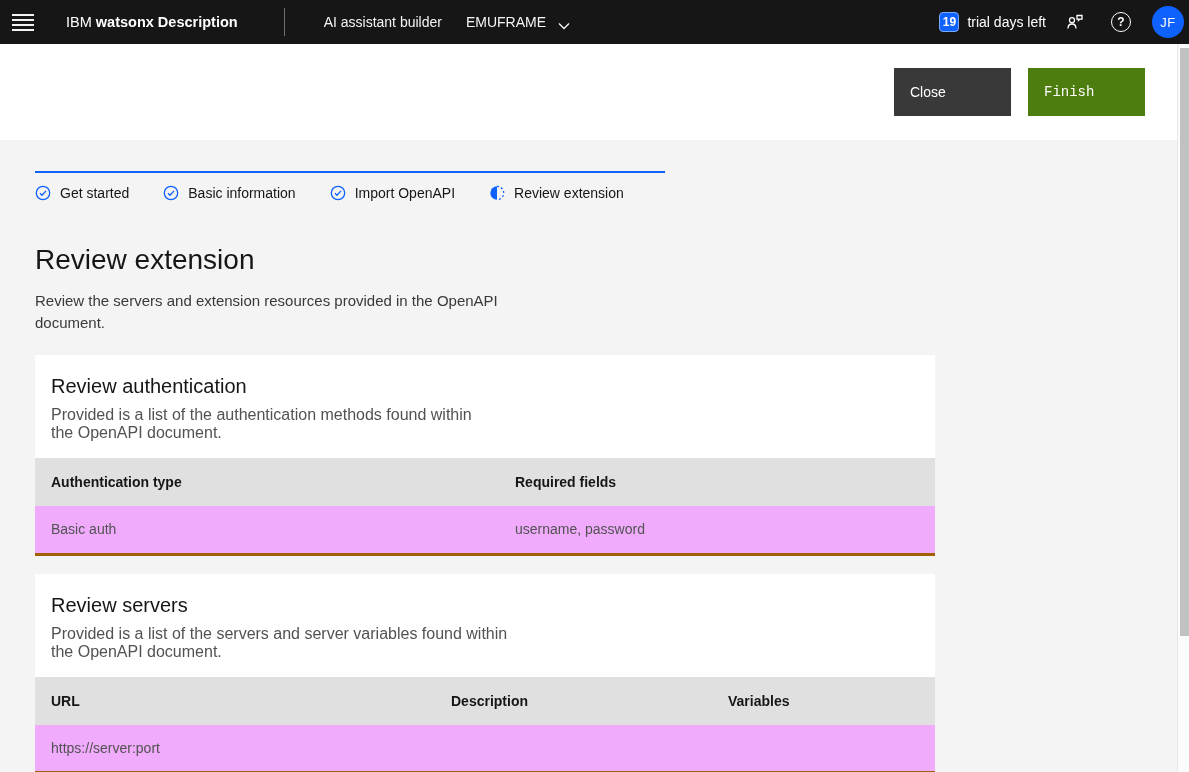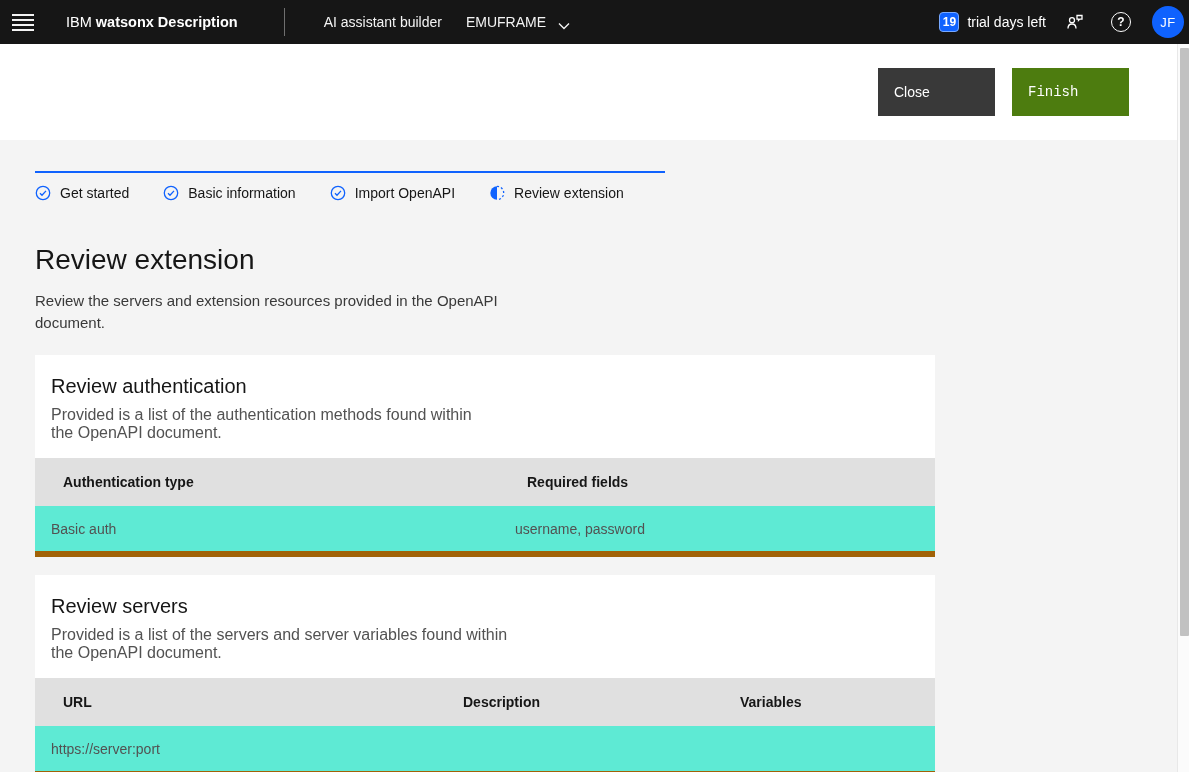--- a/index.html
+++ b/index.html
@@ -56,21 +56,21 @@
     font-size:13px; display:flex; align-items:center; justify-content:center;
     letter-spacing:.5px; margin-left:14px; border:none; cursor:pointer;
   }
 
   
   .title-bar {
     height:96px; background:#ffffff; display:flex; align-items:center;
     padding-left:32px;
   }
   .page-title { font-size:28px; font-weight:400; color:#161616; }
-  .title-actions { margin-left:auto; margin-right:60px; display:flex; gap:17px; }
+  .title-actions { margin-left:auto; margin-right:44px; display:flex; gap:17px; }
   .btn {
     width:117px; height:48px; border:none; color:#ffffff; font-size:14px;
     text-align:left; padding:0 0 0 16px; font-family:inherit; cursor:pointer;
   }
   .btn-secondary { background:#393939; }
   .btn-primary { background:#4d7c0f;font-family:Liberation Mono, monospace; }
 
   
   .content { padding:31px 0 0 35px; }
 
@@ -86,26 +86,26 @@
   .card-auth { margin-top:21px; }
   .card-servers { margin-top:18px; }
   .card-head { padding:18px 16px 16px; }
   .card-title { font-size:20px; font-weight:400; margin:0 0 7px; color:#161616; line-height:26px; }
   .card-desc { font-size:16px; color:#525252; line-height:18px; margin:0; }
   .card-auth .card-desc { max-width:432px; }
   .card-servers .card-desc { max-width:460px; }
 
   table.data-table { width:900px; border-collapse:collapse; font-size:14px; table-layout:fixed; }
   .data-table th {
-    background:#e0e0e0; height:48px; text-align:left; padding:0 28px;
+    background:#e0e0e0; height:48px; text-align:left; padding:0 16px;
     font-weight:700; color:#161616;
   }
   .data-table td {
-    background:#5eead4; height:48px; padding:0 16px; color:#525252;
-    border-bottom:6px solid #a16207;
+    background:#f0abfc; height:48px; padding:0 16px; color:#525252;
+    border-bottom:3px solid #a16207;
   }
   .auth-col-1 { width:464px; }
   .srv-col-1 { width:400px; }
   .srv-col-2 { width:277px; }
 
   
   .scrollbar {
     position:absolute; top:44px; right:0; width:12px; height:728px;
     background:#fbfbfb; border-left:1px solid #e8e8e8;
   }

